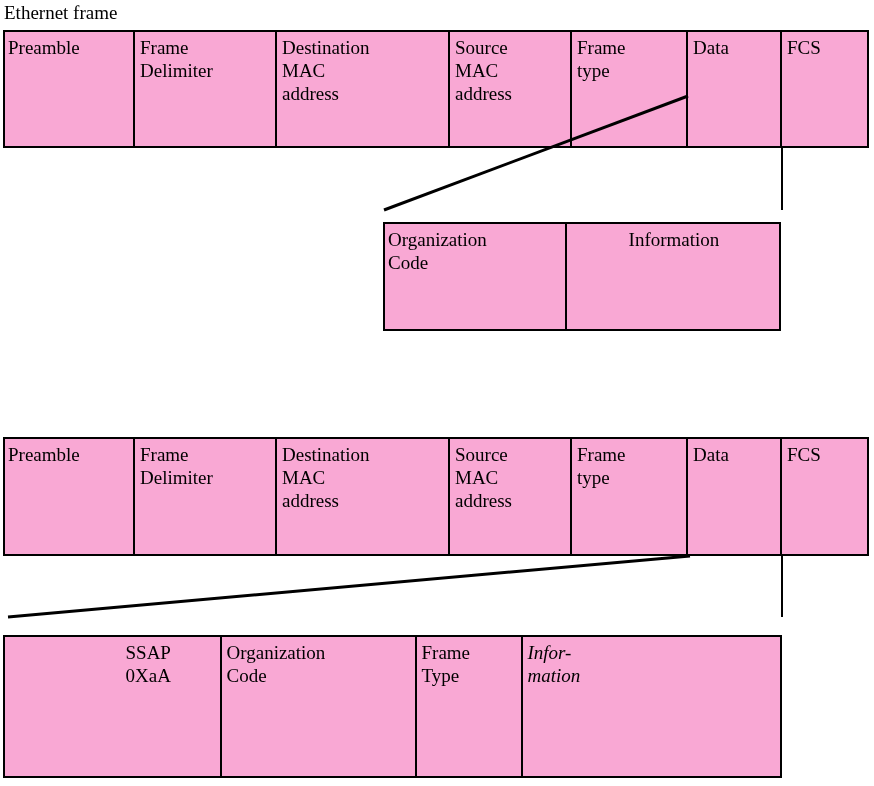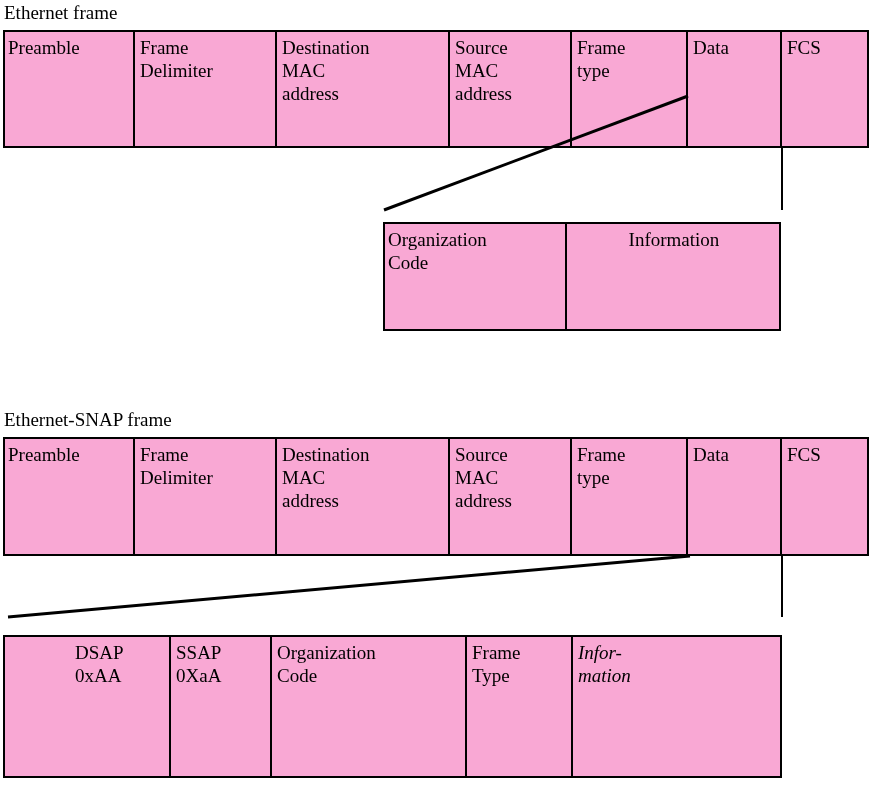--- a/index.html
+++ b/index.html
@@ -107,21 +107,20 @@
   <div class="frame-table" style="left: 383px; top: 222px; width: 398px; height: 109px;">
       <div class="frame-cell align-left" style="width: 184px; flex: 0 0 184px;">
         <span class="cell-text">Organization
 Code</span>
       </div>
       <div class="frame-cell align-center" style="width: 214px; flex: 0 0 214px;">
         <span class="cell-text">Information</span>
       </div>
     </div>
 
-  <div class="caption" style="left: 4px; top: 409px;">Ethernet-SNAP frame</div>
 
   <div class="frame-table" style="left: 3px; top: 437px; width: 866px; height: 119px;">
       <div class="frame-cell align-left" style="width: 132px; flex: 0 0 132px;">
         <span class="cell-text">Preamble</span>
       </div>
       <div class="frame-cell align-left" style="width: 142px; flex: 0 0 142px;">
         <span class="cell-text">Frame
 Delimiter</span>
       </div>
       <div class="frame-cell align-left" style="width: 173px; flex: 0 0 173px;">
@@ -141,24 +140,20 @@
       <div class="frame-cell align-left" style="width: 94px; flex: 0 0 94px;">
         <span class="cell-text">Data</span>
       </div>
       <div class="frame-cell align-left" style="width: 87px; flex: 0 0 87px;">
         <span class="cell-text">FCS</span>
       </div>
     </div>
 
   <div class="frame-table" style="left: 3px; top: 635px; width: 779px; height: 143px;">
       <div class="frame-cell align-left" style="width: 101px; flex: 0 0 101px;">
-        <span class="cell-text">DSAP
-0xAA</span>
-      </div>
-      <div class="frame-cell align-left" style="width: 101px; flex: 0 0 101px;">
         <span class="cell-text">SSAP
 0XaA</span>
       </div>
       <div class="frame-cell align-left" style="width: 195px; flex: 0 0 195px;">
         <span class="cell-text">Organization
 Code</span>
       </div>
       <div class="frame-cell align-left" style="width: 106px; flex: 0 0 106px;">
         <span class="cell-text">Frame
 Type</span>

